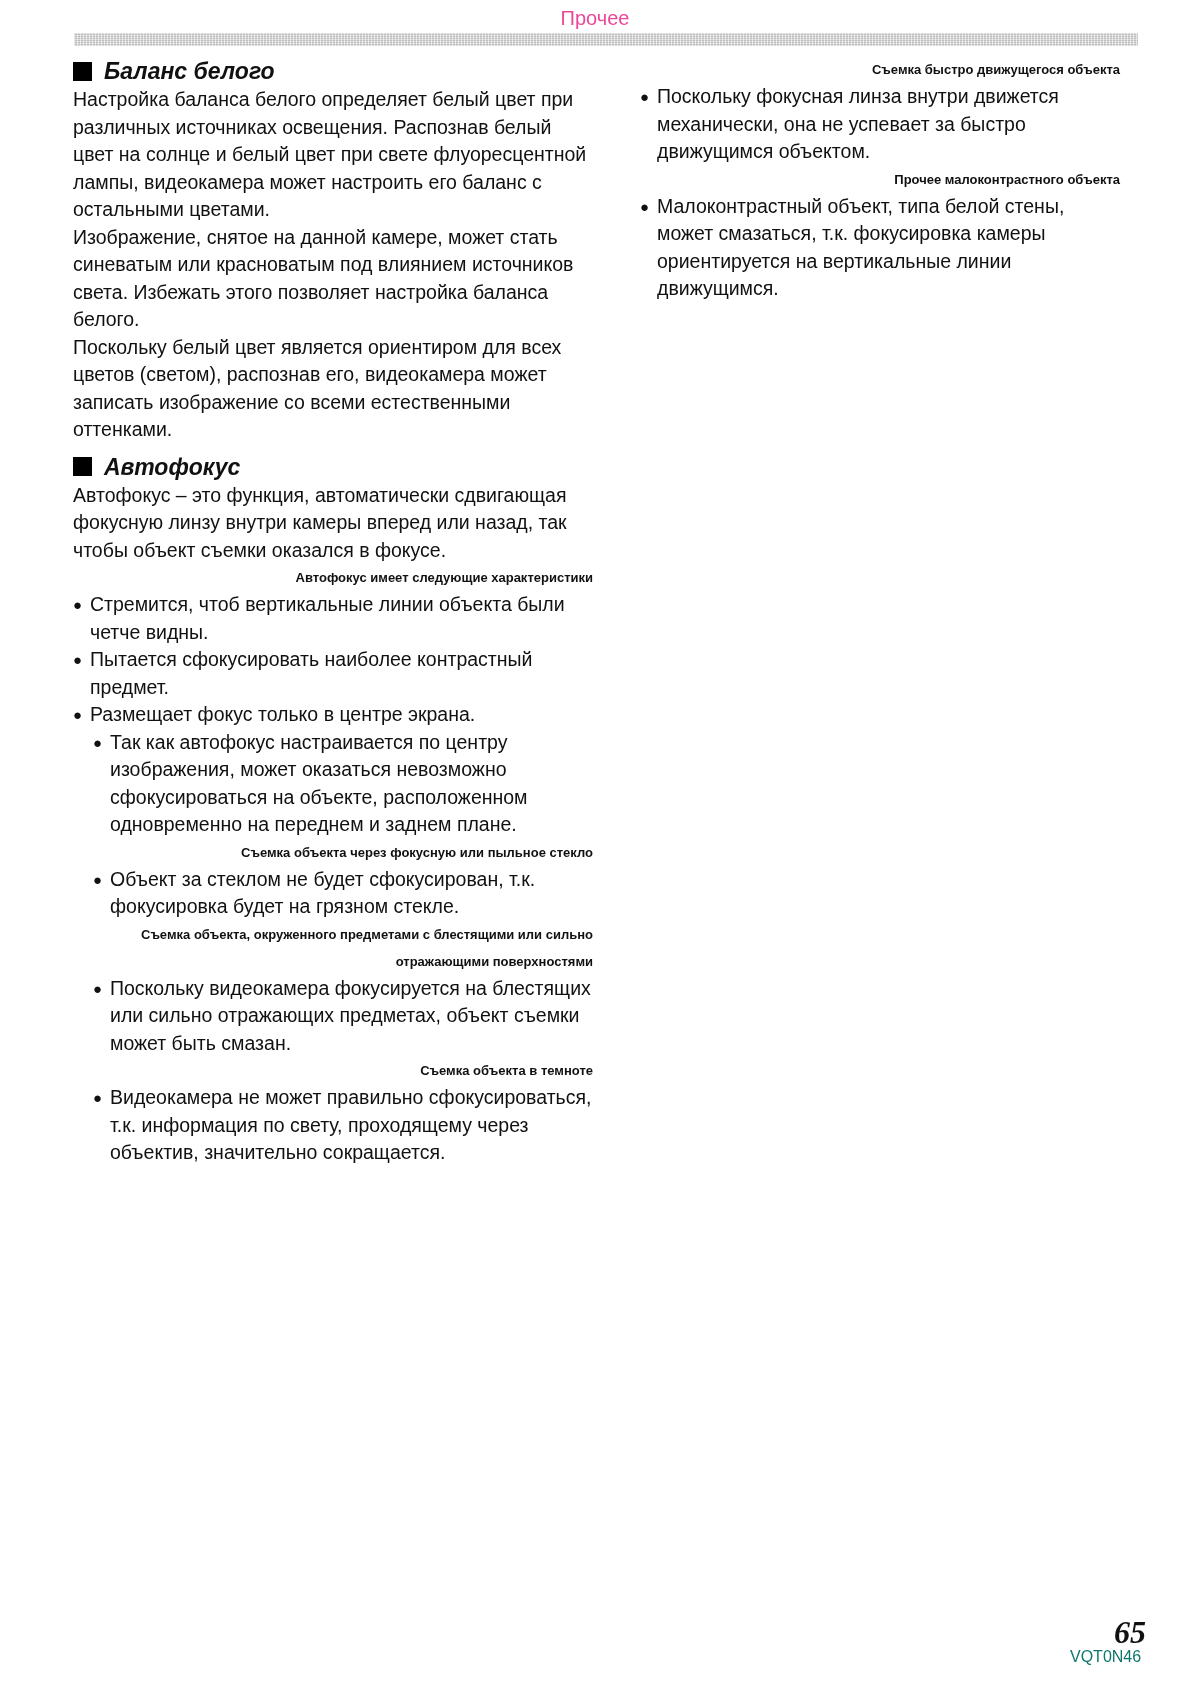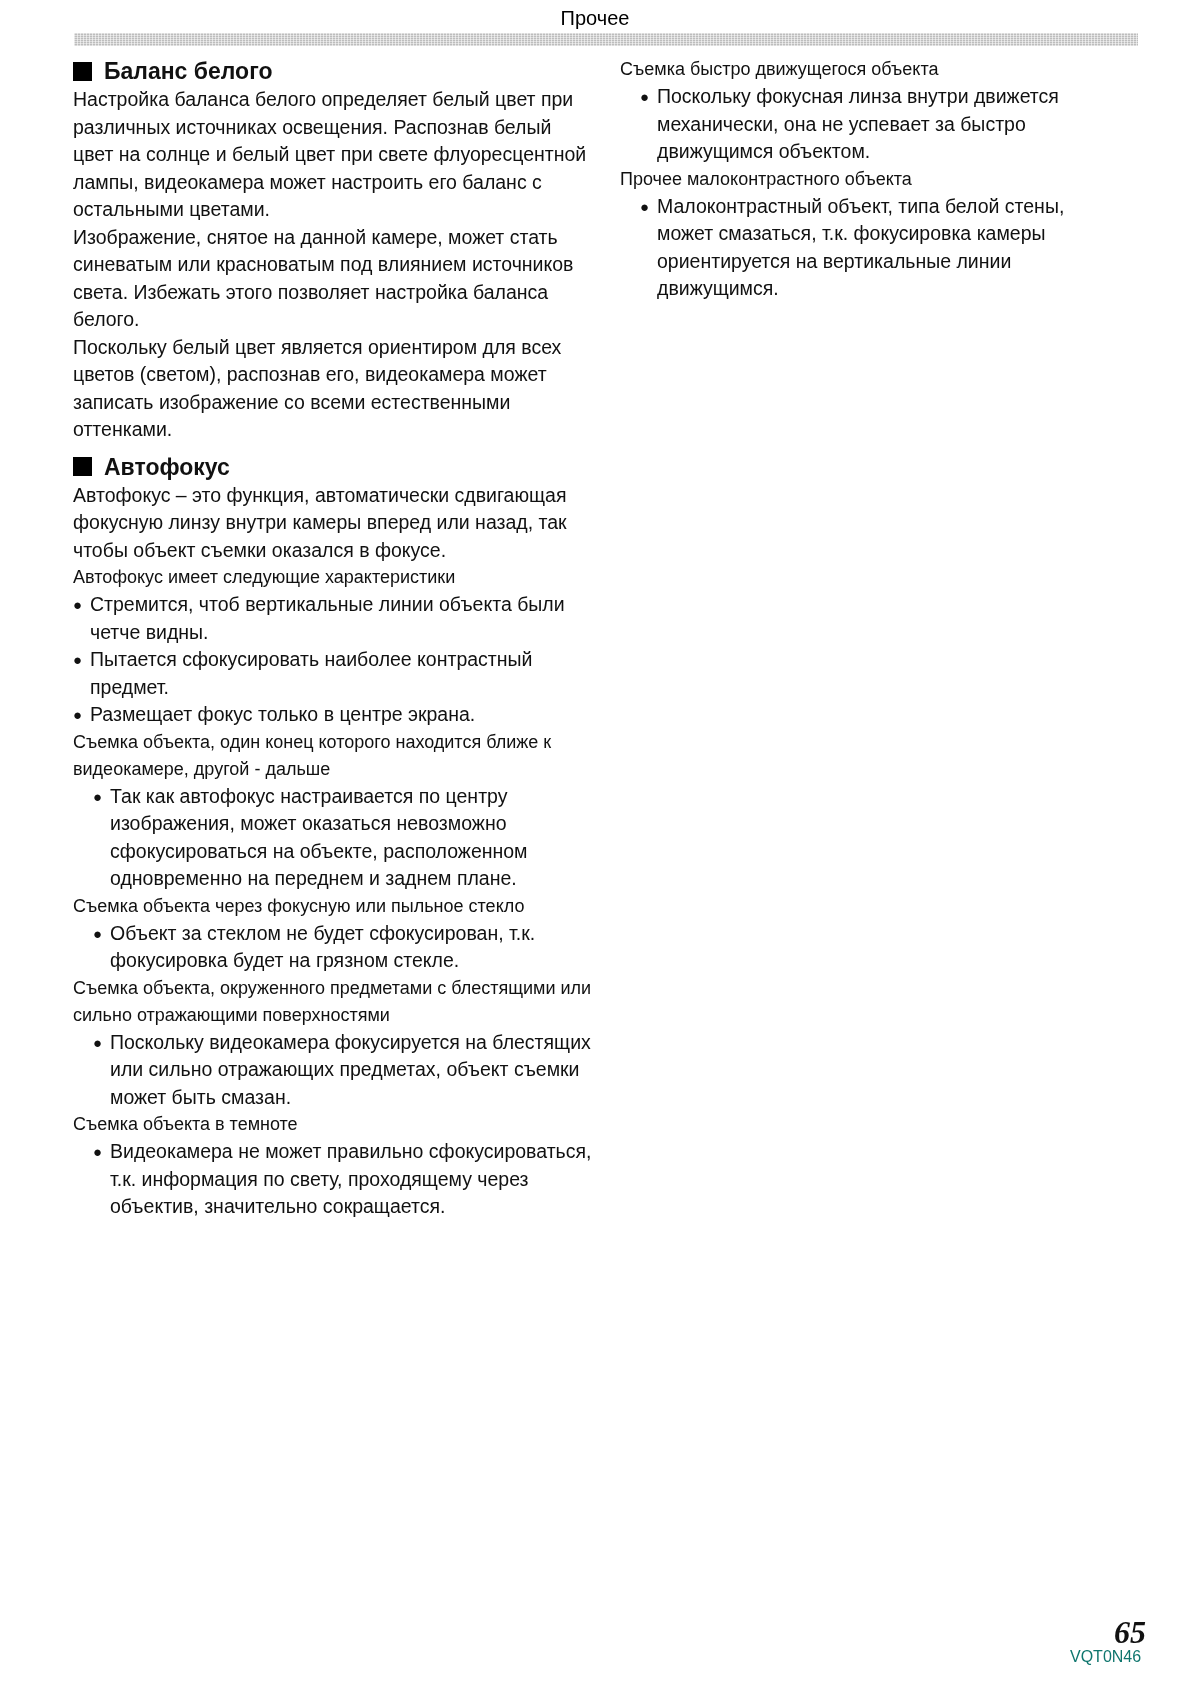--- a/index.html
+++ b/index.html
@@ -2,39 +2,39 @@
 <html><head>
 <meta charset="utf-8">
 <style>
   html, body { margin: 0; padding: 0; background: #ffffff; }
   body {
     width: 1190px; height: 1684px; position: relative; overflow: hidden;
     font-family: "Liberation Sans", sans-serif; color: #111111;
   }
   .header-title {
     position: absolute; top: 6px; left: 0; width: 1190px; text-align: center;
-    font-size: 20px; line-height: 24px; color: #000000;
+    font-size: 20px; line-height: 24px; color: #ec4899;
   }
   .header-band {
     position: absolute; top: 33px; left: 74px; width: 1064px; height: 13px;
     background-color: #bdbdbd;
     background-image:
       repeating-linear-gradient(90deg, rgba(255,255,255,0.55) 0 1px, transparent 1px 3px),
       repeating-linear-gradient(0deg, rgba(255,255,255,0.45) 0 1px, transparent 1px 2px);
   }
   .col { position: absolute; top: 56px; }
   .col-left { left: 73px; width: 520px; }
   .col-right { left: 620px; width: 500px; }
   .h1 {
     font-weight: bold; font-size: 23px; line-height: 30px; margin: 0; padding: 0;
-    display: flex; align-items: center;
+    display: flex; align-items: center; font-style: italic;
   }
   .sq { display: inline-block; width: 19px; height: 19px; background: #000; margin-right: 12px; }
   .p { font-size: 19.5px; line-height: 27.5px; margin: 0; }
-  .h3 { font-weight: normal; font-size: 18px; line-height: 27px; margin: 0; }
+  .h3 { font-weight: bold; font-size: 13px; line-height: 27px; margin: 0; text-align: right; }
   .bullet { position: relative; font-size: 19.5px; line-height: 27.5px; margin: 0; padding-left: 17px; }
   .bullet.indent { margin-left: 20px; }
   .bullet .dot { position: absolute; left: 0; top: 0; font-size: 15px; }
   .sec-gap { height: 8px; }
   .page-num {
     position: absolute; top: 1614px; left: 1100px; width: 60px; text-align: center;
     font-family: "Liberation Serif", serif; font-style: italic; font-weight: bold; font-size: 32px;
   }
   .doc-code {
     position: absolute; top: 1648px; left: 1070px; width: 120px; text-align: left;
@@ -62,21 +62,20 @@
   <div class="h1">
     <span class="sq"></span>
     <span>Автофокус</span>
   </div>
   <p class="p">Автофокус – это функция, автоматически сдвигающая фокусную линзу внутри камеры вперед или назад, так чтобы объект съемки оказался в фокусе.</p>
   <p class="h3">Автофокус имеет следующие характеристики</p>
   <p class="bullet"><span class="dot">●</span><span>Стремится, чтоб вертикальные линии объекта были четче видны.</span></p>
   <p class="bullet"><span class="dot">●</span><span>Пытается сфокусировать наиболее контрастный предмет.</span></p>
   <p class="bullet"><span class="dot">●</span><span>Размещает фокус только в центре экрана.</span></p>
 
-  <p class="h3">Съемка объекта, один конец которого находится ближе к видеокамере, другой - дальше</p>
   <p class="bullet indent"><span class="dot">●</span><span>Так как автофокус настраивается по центру изображения, может оказаться невозможно сфокусироваться на объекте, расположенном одновременно на переднем и заднем плане.</span></p>
 
   <p class="h3">Съемка объекта через фокусную или пыльное стекло</p>
   <p class="bullet indent"><span class="dot">●</span><span>Объект за стеклом не будет сфокусирован, т.к. фокусировка будет на грязном стекле.</span></p>
 
   <p class="h3">Съемка объекта, окруженного предметами с блестящими или сильно отражающими поверхностями</p>
   <p class="bullet indent"><span class="dot">●</span><span>Поскольку видеокамера фокусируется на блестящих или сильно отражающих предметах, объект съемки может быть смазан.</span></p>
 
   <p class="h3">Съемка объекта в темноте</p>
   <p class="bullet indent"><span class="dot">●</span><span>Видеокамера не может правильно сфокусироваться, т.к. информация по свету, проходящему через объектив, значительно сокращается.</span></p>

